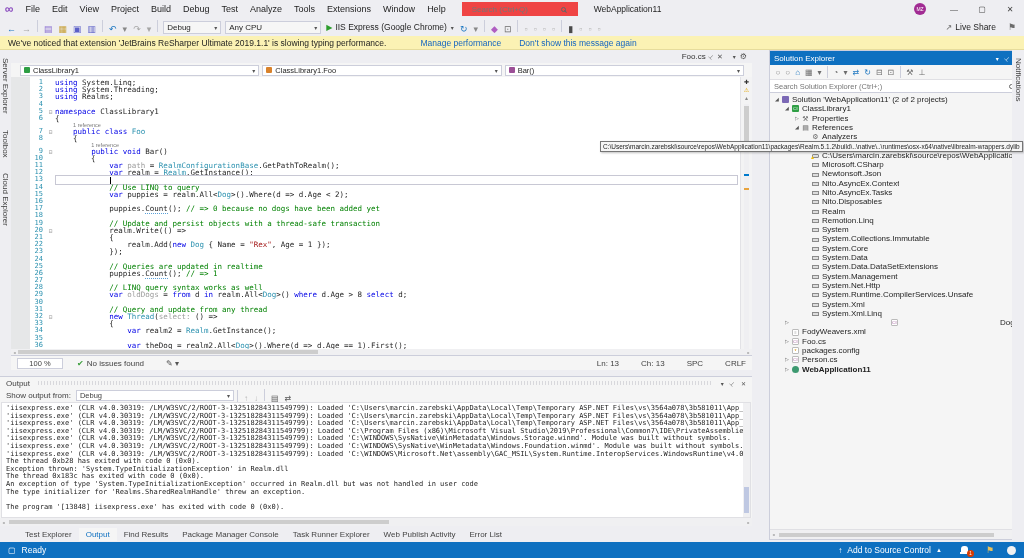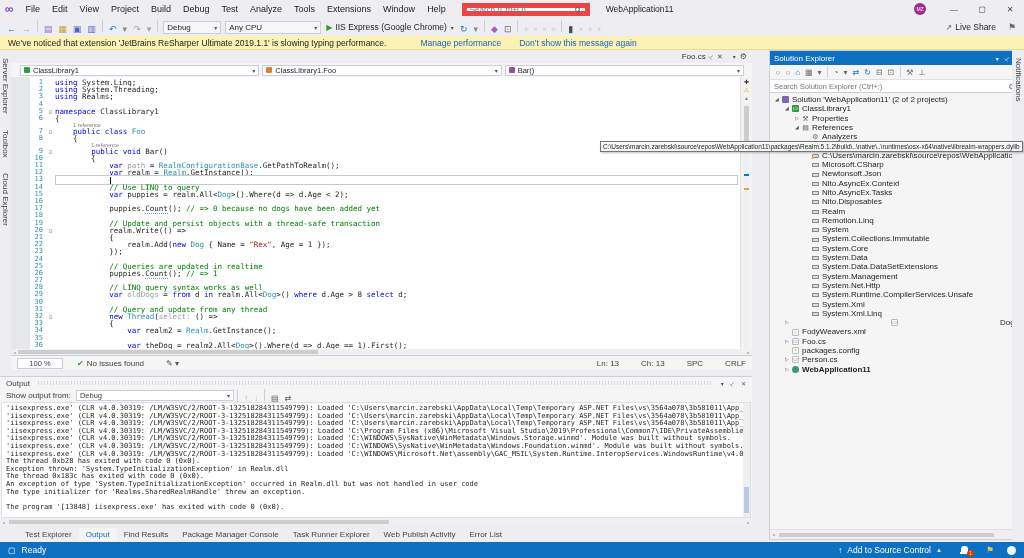--- a/index.html
+++ b/index.html
@@ -5,21 +5,21 @@
   *{margin:0;padding:0;box-sizing:border-box;}
   html,body{width:1024px;height:558px;overflow:hidden;}
   body{font-family:"Liberation Sans",sans-serif;background:#EEEEF2;position:relative;font-size:9px;color:#1E1E1E;}
   #app{position:absolute;inset:0;width:1024px;height:558px;overflow:hidden;}
 
   
   #titlebar{position:absolute;left:0;top:0;width:1024px;height:18px;background:#EEEEF2;display:flex;align-items:center;}
   .vslogo{color:#8A4BBF;font-size:12px;font-weight:bold;margin:0 6px 0 5px;}
   #menubar{display:flex;align-items:center;}
   #menubar span{padding:2px 6px;cursor:default;}
-  .qsearch{width:128px;height:13px;background:#fff;border:5px solid #ef4444;display:flex;align-items:center;margin-left:10px;padding:0 3px;color:#767676;font-size:8px;}
+  .qsearch{width:116px;height:13px;background:#fff;border:7px solid #ef4444;display:flex;align-items:center;margin-left:10px;padding:0 3px;color:#767676;font-size:8px;}
   .qsearch .ph{flex:1;overflow:hidden;white-space:nowrap;}
   .lens-ic{width:5px;height:5px;border:1px solid #666;border-radius:50%;position:relative;display:inline-block;margin-right:2px;}
   .lens-ic::after{content:"";position:absolute;width:3px;height:1px;background:#666;transform:rotate(45deg);right:-2px;bottom:-1px;}
   .soltitle{margin-left:16px;font-size:8.5px;}
   .winctl{margin-left:auto;display:flex;align-items:center;height:100%;}
   .avatar{width:12px;height:12px;border-radius:50%;background:#A12B93;color:#fff;font-size:5px;display:flex;align-items:center;justify-content:center;margin-right:14px;}
   .wbtn{width:28px;height:100%;display:flex;align-items:center;justify-content:center;font-size:8px;color:#444;}
 
   
   #toolbar{position:absolute;left:0;top:18px;width:1024px;height:18px;background:#EEEEF2;display:flex;align-items:center;padding-left:4px;}

